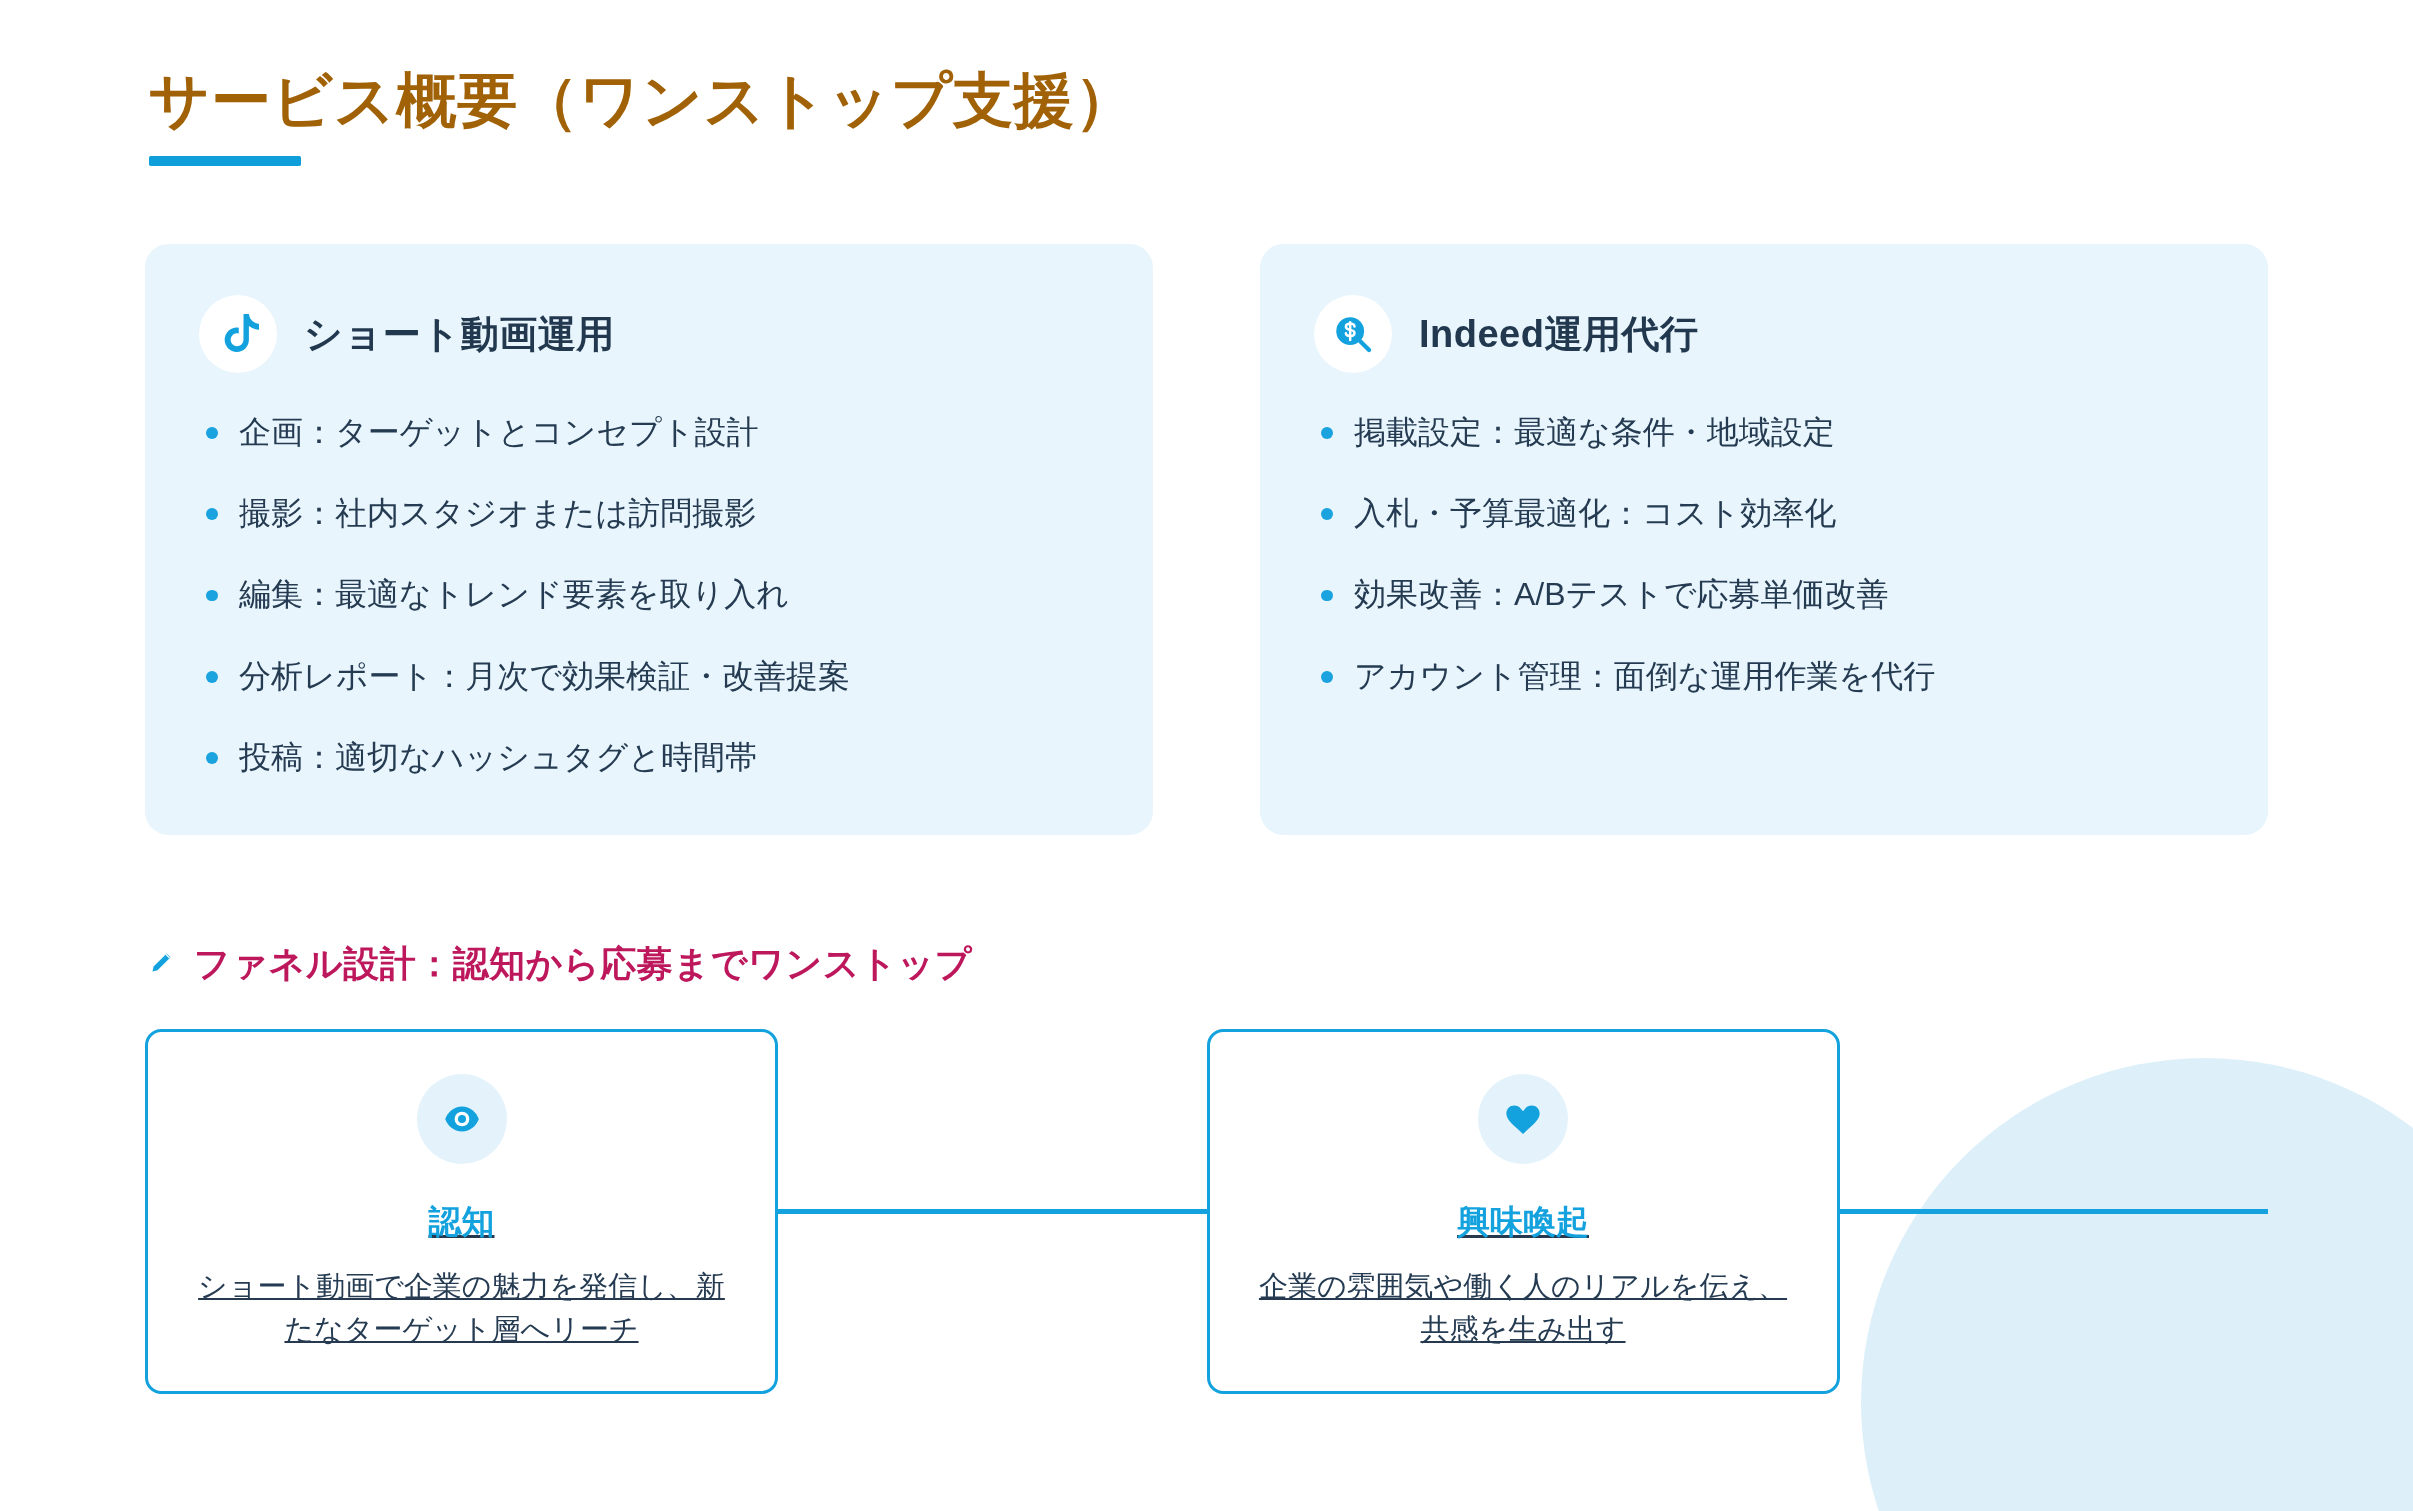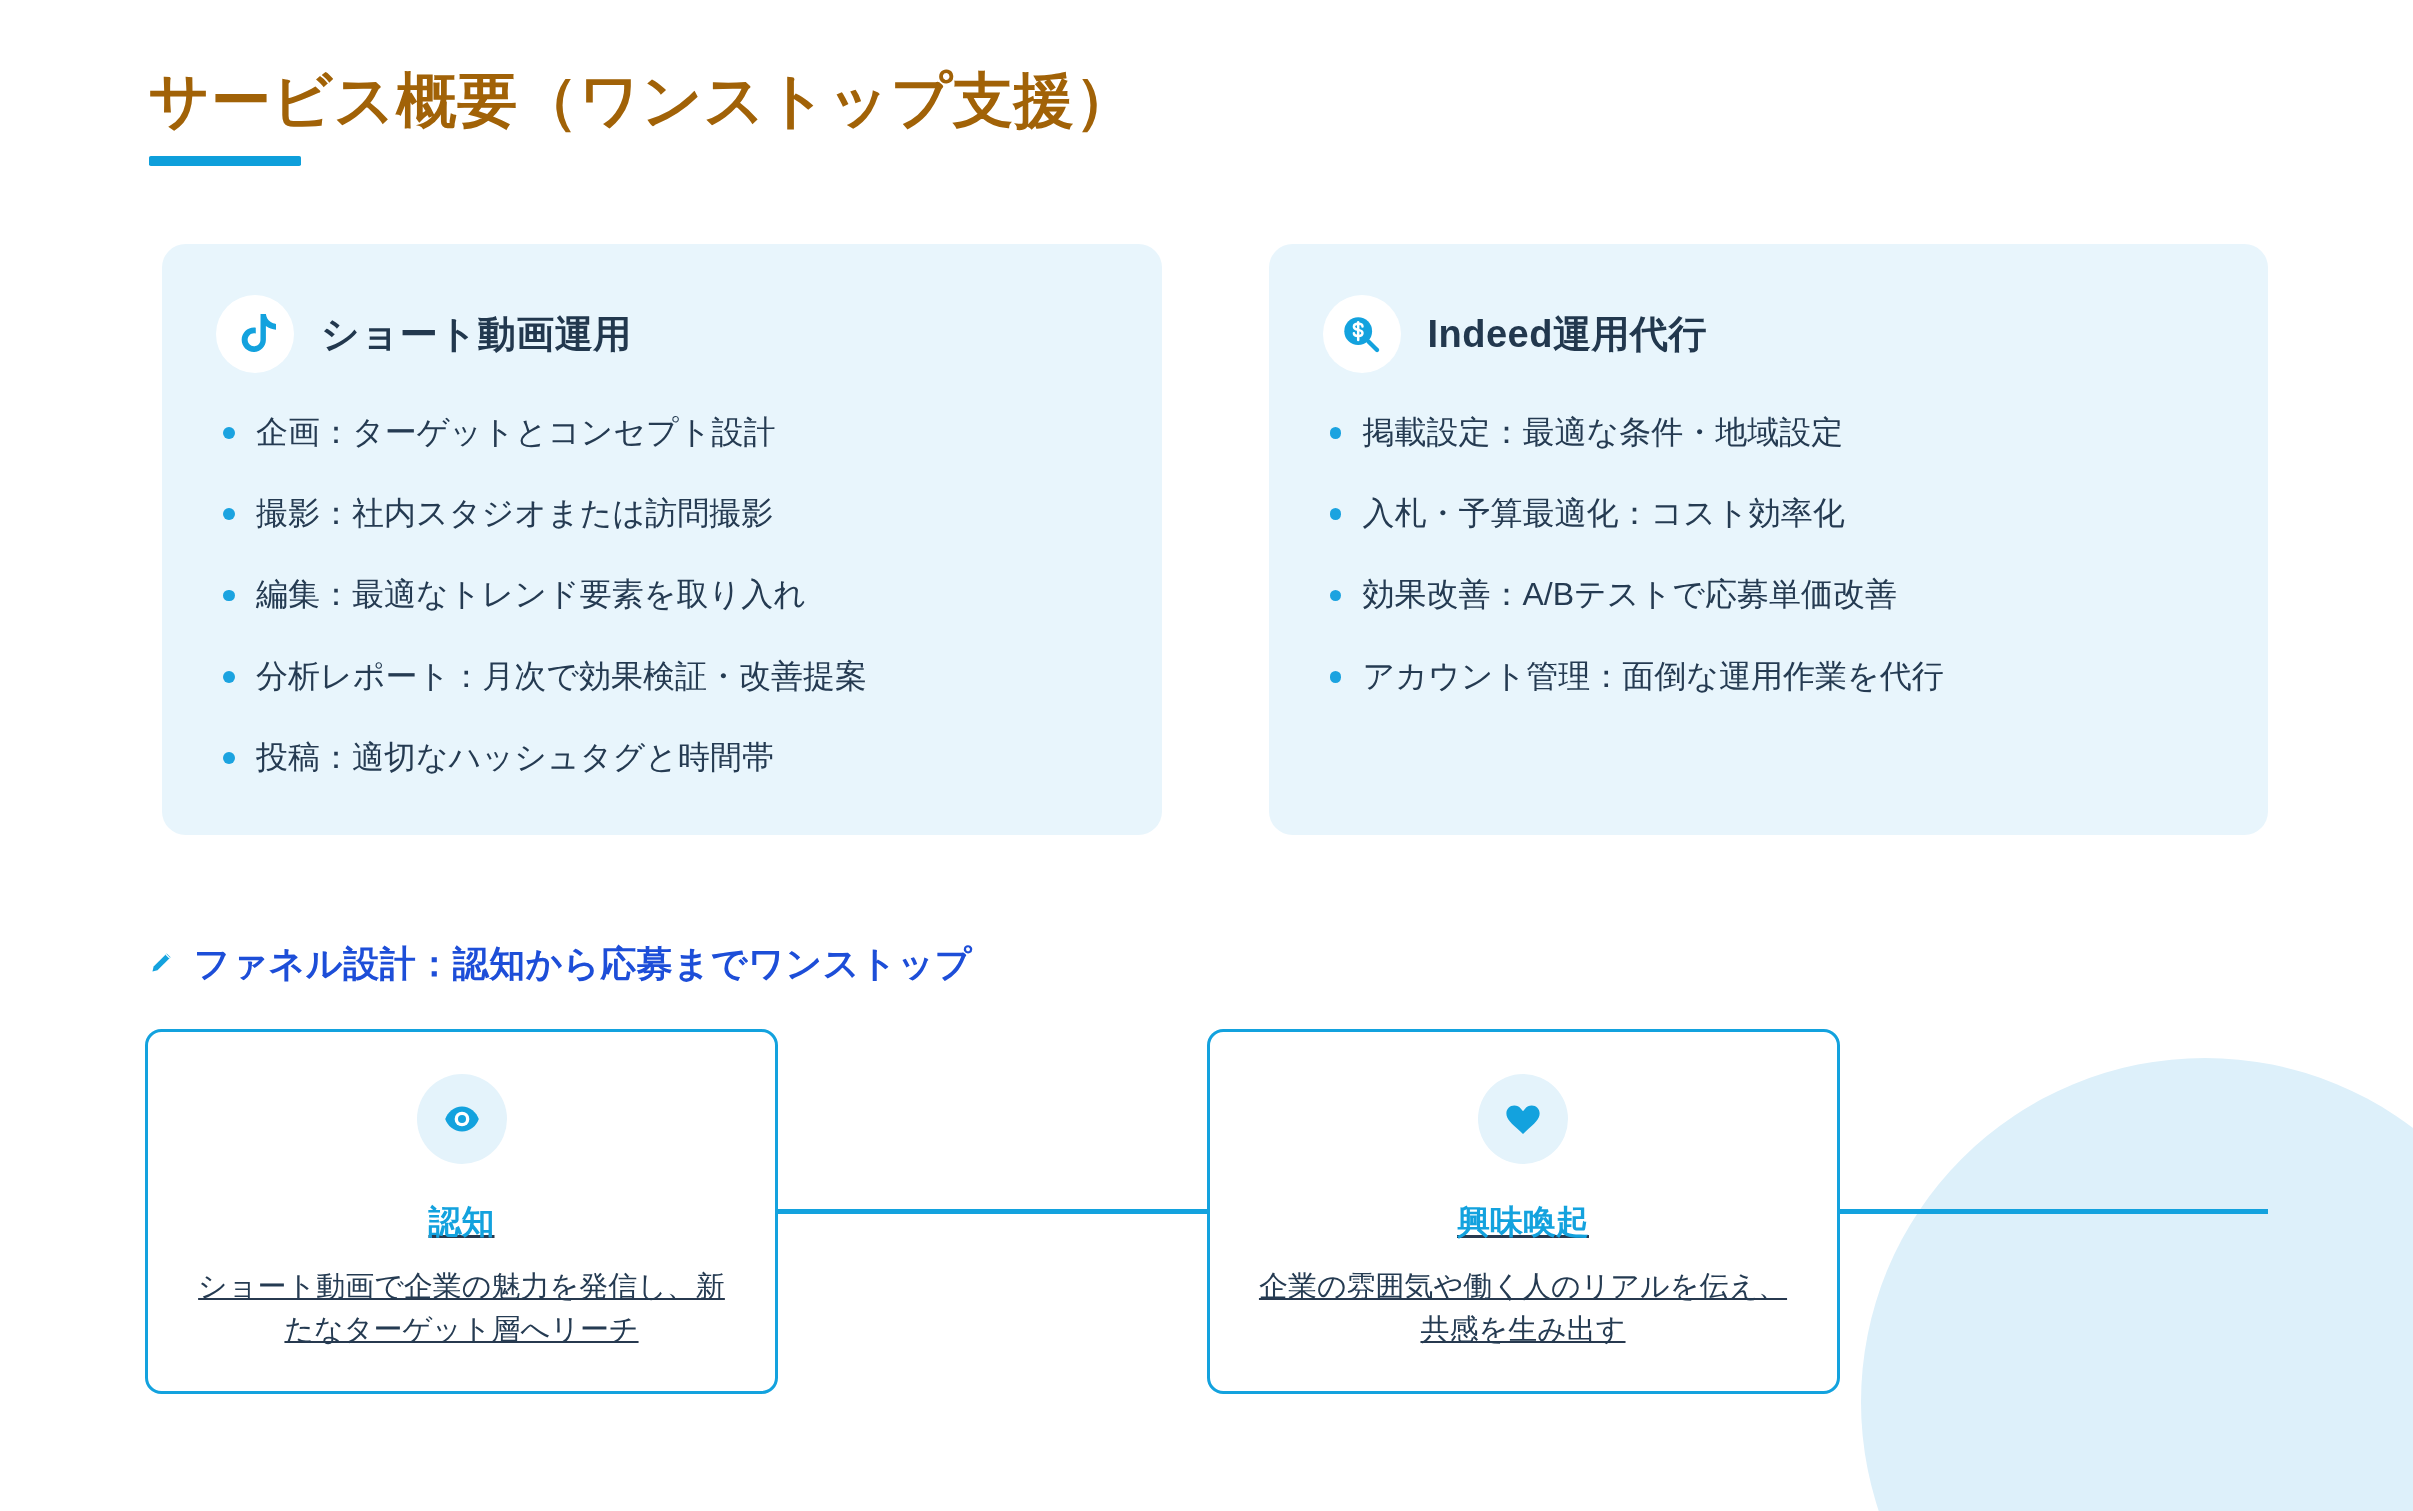--- a/index.html
+++ b/index.html
@@ -53,21 +53,20 @@
     background: #0e9fdb;
     border-radius: 1.8px;
     margin: 18px 0 0 3.6px;
   }
 
   
   .service-row {
     display: flex;
     gap: 107px;
     margin-top: 78px;
-    margin-left: 17px;
   }
   .service-card {
     flex: 1;
     background: #e8f5fc;
     border-radius: 23.5px;
     padding: 51px 54px 56px 54px;
     box-sizing: border-box;
     min-height: 570px;
   }
   .service-head {
@@ -122,21 +121,21 @@
   .funnel-head {
     display: flex;
     align-items: center;
     gap: 18px;
     margin-bottom: 40px;
     padding-left: 1.8px;
   }
   .funnel-head-title {
     font-size: 36px;
     font-weight: bold;
-    color: #1d4ed8;
+    color: #be185d;
     letter-spacing: 0.5px;
   }
 
   .funnel-row {
     display: flex;
     align-items: stretch;
     text-decoration: underline;
   }
   .funnel-card {
     width: 633px;

